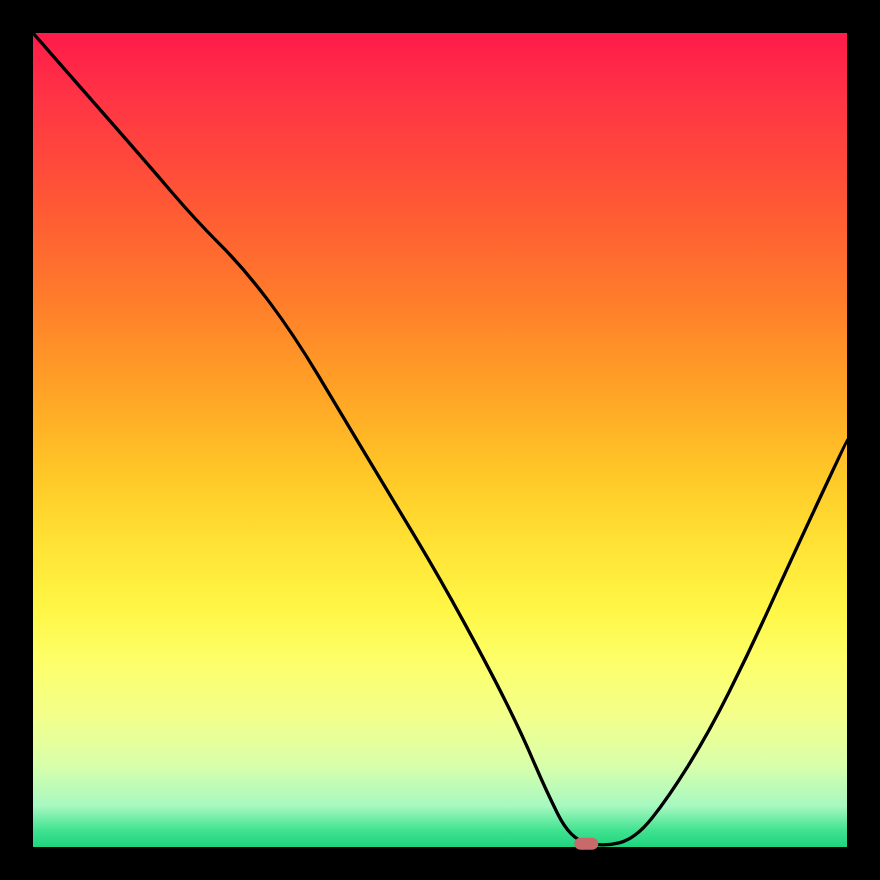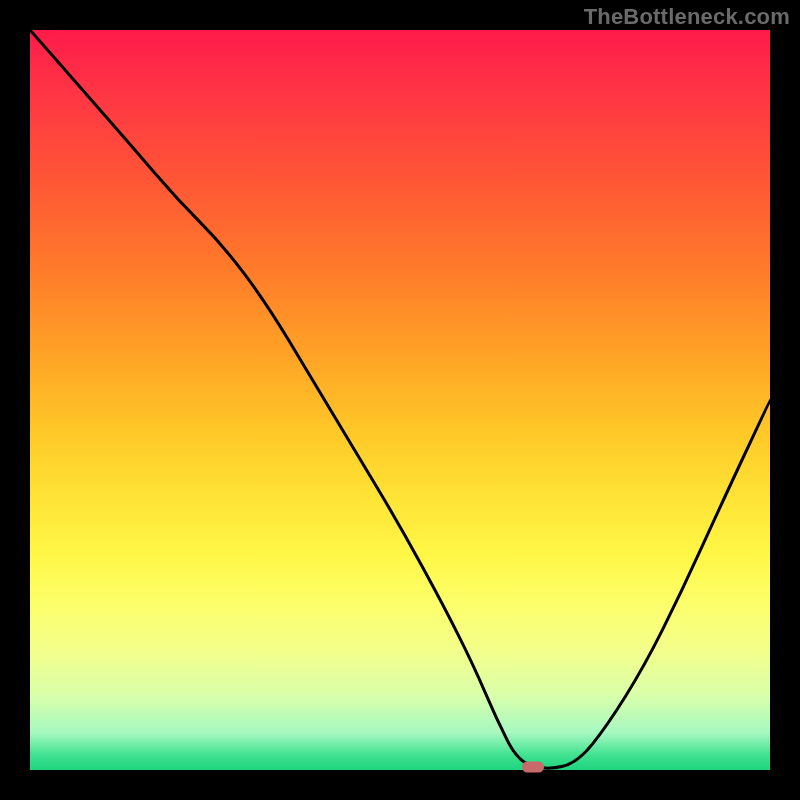--- a/index.html
+++ b/index.html
@@ -75,15 +75,14 @@
   <div class="plot-area">
 
     <svg class="curve" viewBox="0 0 740 740" preserveAspectRatio="none">
       <path id="curve-path" d="M 0 0 Q 0 0 25.900000000000002 29.599999999999966 Q 51.800000000000004 59.19999999999993 77.7 88.79999999999995 Q 103.60000000000001 118.39999999999998 125.80000000000001 144.29999999999995 Q 148 170.19999999999993 170.2 192.39999999999998 Q 192.4 214.60000000000002 214.60000000000002 244.20000000000002 Q 236.8 273.8 259 310.79999999999995 Q 281.2 347.79999999999995 303.4 384.79999999999995 Q 325.6 421.8 347.8 458.79999999999995 Q 370 495.79999999999995 392.20000000000005 536.5 Q 414.40000000000003 577.2 429.20000000000005 606.8 Q 444 636.4 455.1 662.3 Q 466.2 688.2 477.3 710.4000000000001 Q 488.40000000000003 732.6 503.20000000000005 736.3 Q 518 740 532.8 736.3 Q 547.6 732.6 562.4000000000001 714.1 Q 577.2 695.6 595.7 666 Q 614.1999999999999 636.4 632.7 599.4 Q 651.2 562.4 669.7 521.7 Q 688.2 481 714.1 425.5 T 740 370" fill="none" stroke="#000000" stroke-width="3" stroke-linejoin="round" stroke-linecap="round"></path>
     </svg>
 
     <div class="marker" id="marker" style="left: 503.2px; top: 737px; background: rgb(201, 106, 106);"></div>
 
   </div>
 
-  <div class="watermark">TheBottleneck.com</div>
 
 </div>
 
 </body></html>

